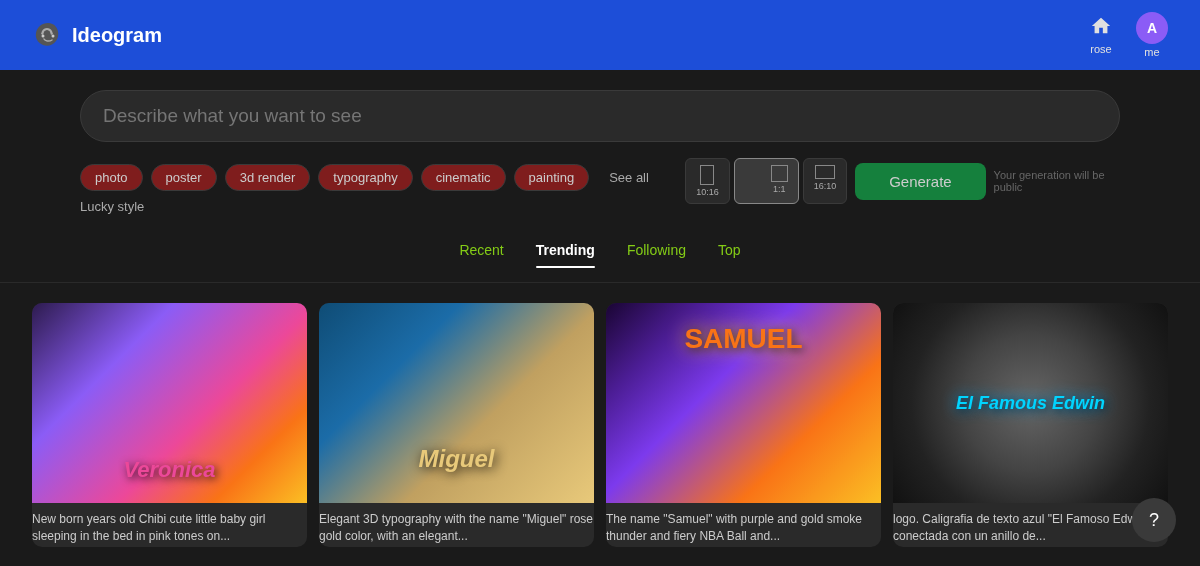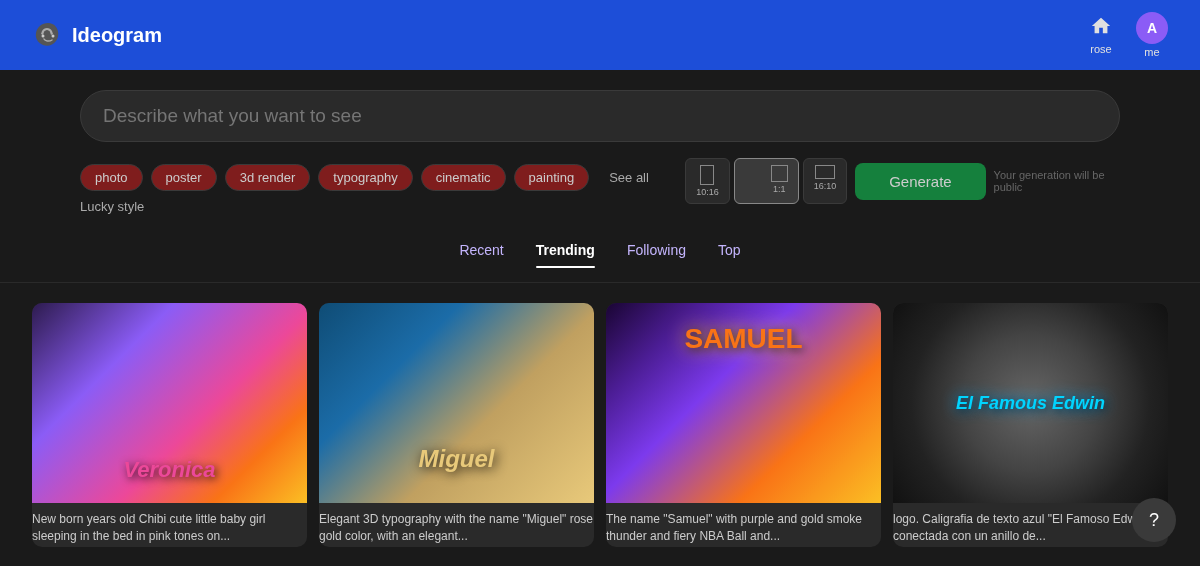--- a/index.html
+++ b/index.html
@@ -171,21 +171,21 @@
     .tabs-row {
       display: flex;
       justify-content: center;
       gap: 32px;
       padding: 20px 0 16px;
       border-bottom: 1px solid #2a2a2a;
       margin-bottom: 8px;
     }
     .tab {
       font-size: 14px;
-      color: #c4b5fd;
+      color: #84cc16;
       cursor: pointer;
       padding-bottom: 8px;
       position: relative;
     }
     .tab.active {
       color: #fff;
       font-weight: 600;
     }
     .tab.active::after {
       content: '';

